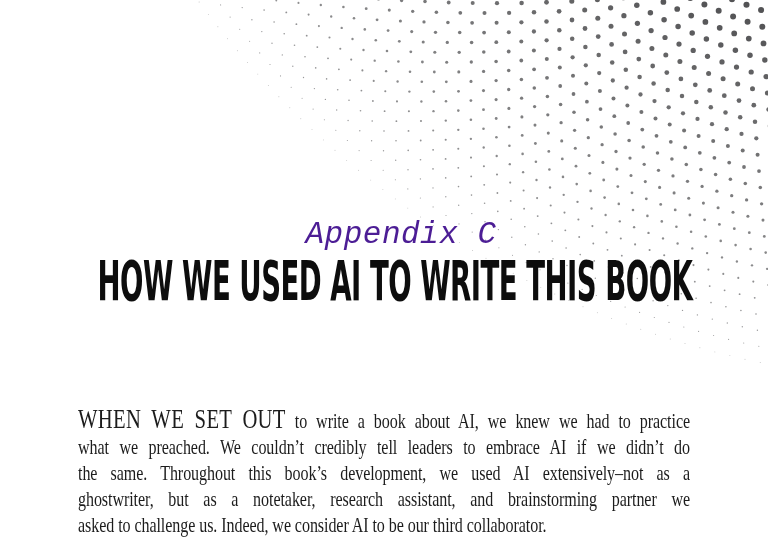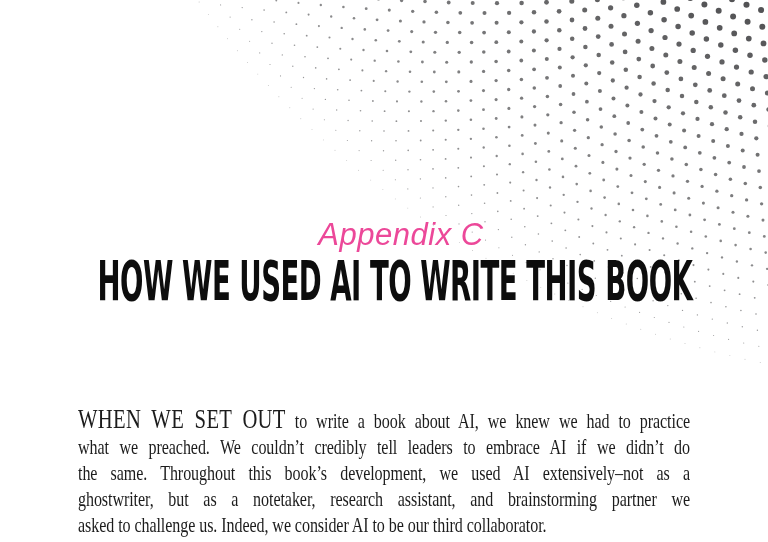--- a/index.html
+++ b/index.html
@@ -24,26 +24,26 @@
     left: 0;
     width: 100%;
     z-index: 1;
   }
   .kicker {
     position: absolute;
     left: 50%;
     top: 219px;
     transform: translateX(calc(-50% + 17px));
     white-space: nowrap;
-    font-family: Liberation Sans, sans-serif;
+    font-family: Liberation Mono, monospace;
     font-style: italic;
     font-size: 31px;
     line-height: 1;
     letter-spacing: 0.5px;
-    color: #ec4899;
+    color: #4c1d95;
   }
   .title {
     position: absolute;
     left: 50%;
     top: 254px;
     margin: 0;
     white-space: nowrap;
     font-family: "DejaVu Sans", sans-serif;
     font-weight: 700;
     font-size: 55px;

